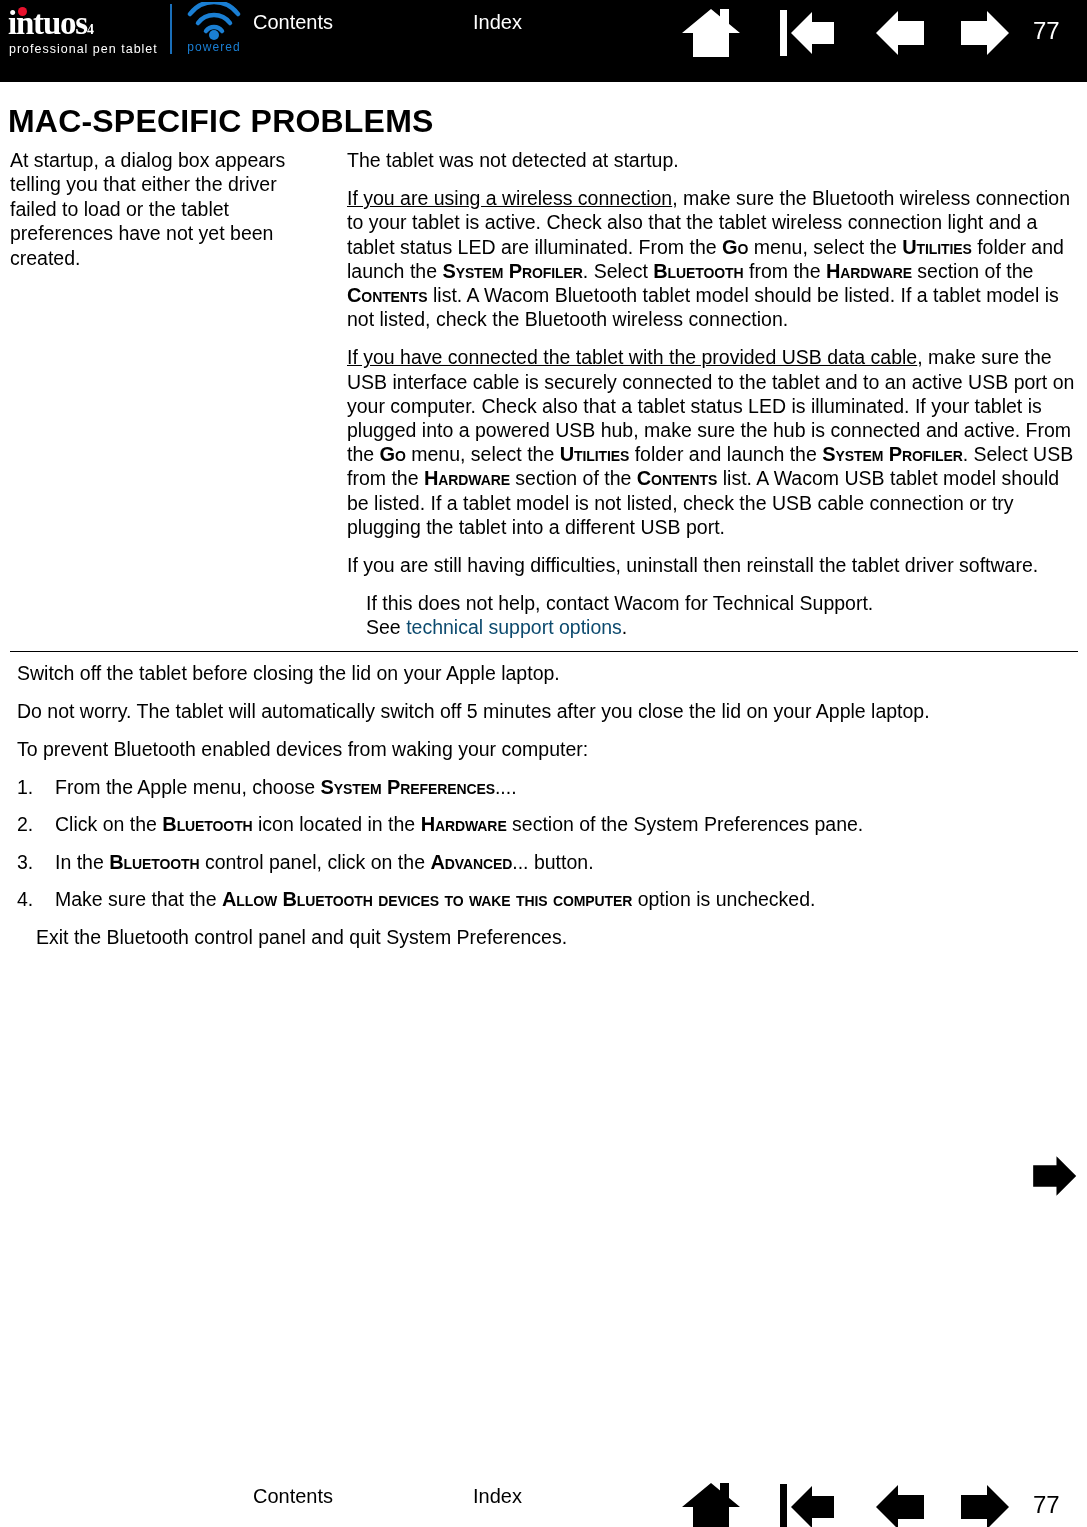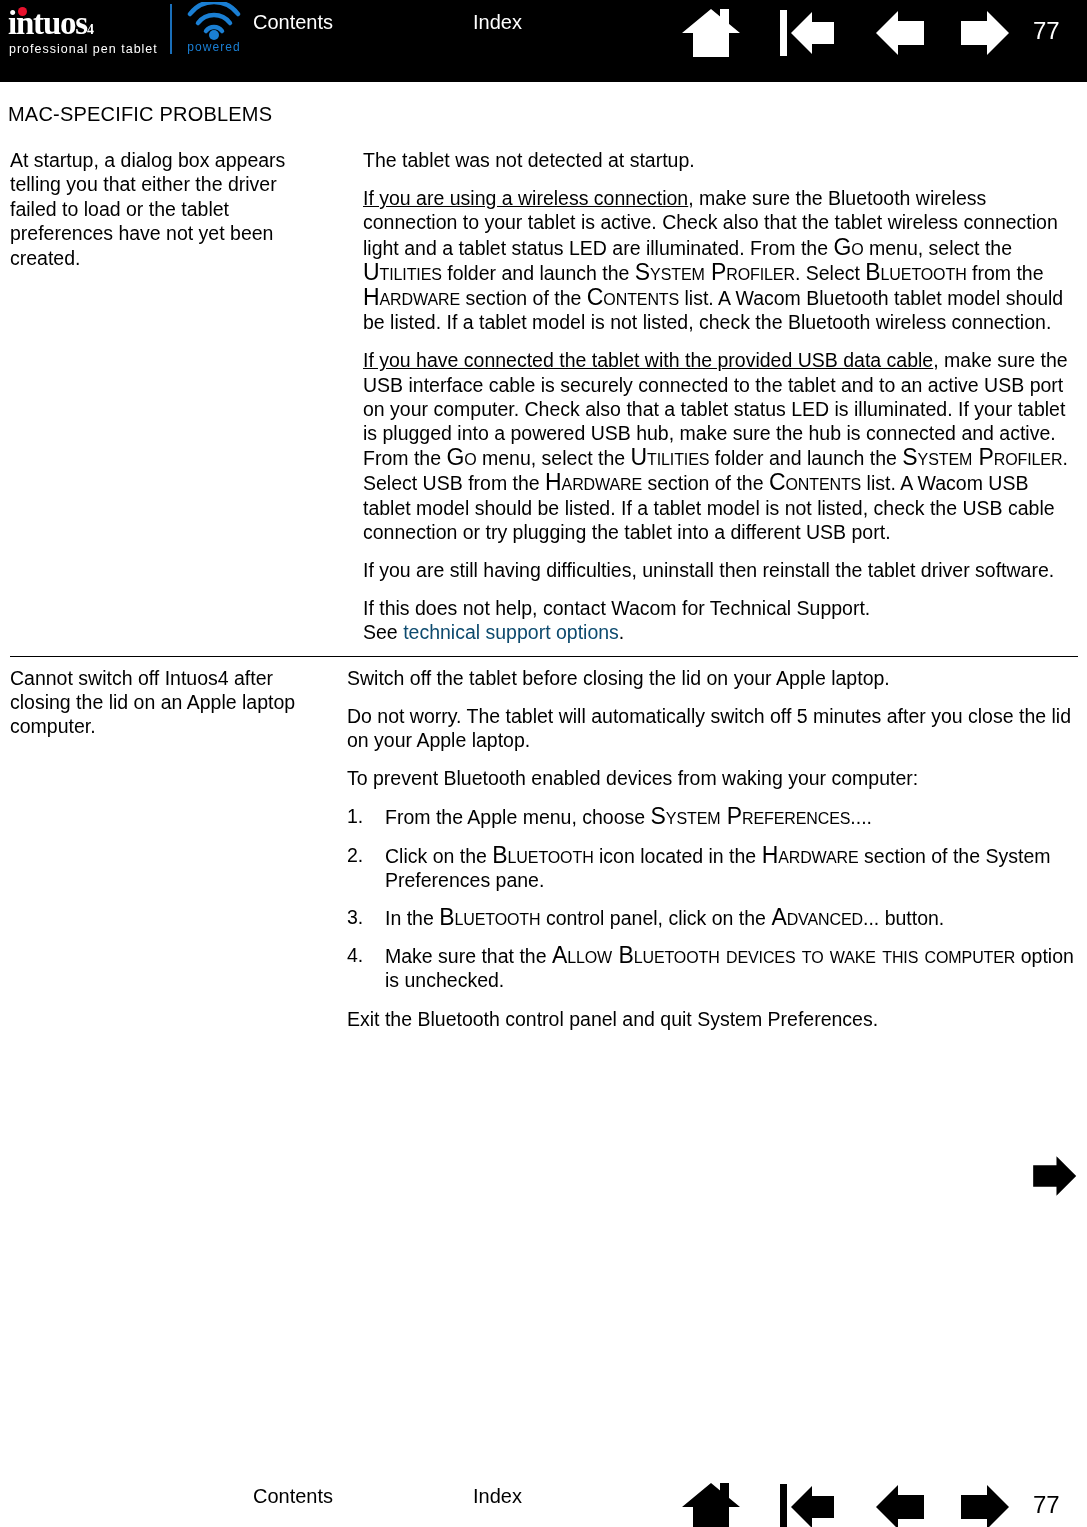--- a/index.html
+++ b/index.html
@@ -98,63 +98,64 @@
     position: absolute;
     left: 1033px; top: 17px;
     font-size: 24px;
     color: #ffffff;
   }
 
   
   .page-title {
     position: absolute;
     left: 8px; top: 103px;
-    font-size: 20px;
+    font-size: 32px;
     letter-spacing: 0.2px;
     color: #000000;
-    font-weight: normal;
+    font-weight: bold;
   }
 
   
   .tbl {
     position: absolute;
     left: 10px; top: 148px;
     width: 1068px;
   }
   .row {
     display: flex;
     align-items: flex-start;
   }
   .row + .row {
     border-top: 1.5px solid #000000;
     padding-top: 9px;
   }
-  .row1 { padding-bottom: 11px; gap: 16px; }
+  .row1 { padding-bottom: 11px; }
   .col-left {
     width: 330px;
     flex: 0 0 330px;
     padding-right: 14px;
   }
   .col-right {
     flex: 1 1 auto;
     padding-left: 7px;
   }
   .col-left p, .col-right p {
     margin: 0 0 14px 0;
     font-size: 19.5px;
     line-height: 24.2px;
     color: #000000;
   }
   .col-left p { line-height: 24.4px; margin-bottom: 0; }
-  .col-right p:last-child { margin-bottom: 0; }
+  .col-right p:last-child { margin-bottom: 0; margin-left: 19px; }
 
   .sc {
     font-variant: small-caps;
-    font-size: 23px;
+    font-size: 20px;
     letter-spacing: -0.1px;
+    font-weight: bold;
   }
   .ul-phrase { text-decoration: underline; }
   .link {
     color: #0c4a6e;
     cursor: pointer;
   }
 
   ol.steps {
     margin: 0 0 14px 0;
     padding: 0;
@@ -277,23 +278,20 @@
       <p><span class="ul-phrase">If you have connected the tablet with the provided USB data cable</span><span>, make sure the USB interface cable is securely connected to the tablet and to an active USB port on your computer.  Check also that a tablet status LED is illuminated.  If your tablet is plugged into a powered USB hub, make sure the hub is connected and active.  From the </span><span class="sc">Go</span><span> menu, select the </span><span class="sc">Utilities</span><span> folder and launch the </span><span class="sc">System Profiler</span><span>.  Select USB from the </span><span class="sc">Hardware</span><span> section of the </span><span class="sc">Contents</span><span> list.  A Wacom USB tablet model should be listed.  If a tablet model is not listed, check the USB cable connection or try plugging the tablet into a different USB port.</span></p>
 
       <p><span>If you are still having difficulties, uninstall then reinstall the tablet driver software.</span></p>
 
       <p><span>If this does not help, contact Wacom for Technical Support.</span><br><span>See </span><span class="link">technical support options</span><span>.</span></p>
 
     </div>
   </div>
 
   <div class="row row2">
-    <div class="col-left">
-      <p>Cannot switch off Intuos4 after closing the lid on an Apple laptop computer.</p>
-    </div>
     <div class="col-right">
 
       <p><span>Switch off the tablet before closing the lid on your Apple laptop.</span></p>
       <p><span>Do not worry.  The tablet will automatically switch off 5 minutes after you close the lid on your Apple laptop.</span></p>
       <p><span>To prevent Bluetooth enabled devices from waking your computer:</span></p>
 
       <ol class="steps">
         <li>
           <span class="num">1.</span><span>From the Apple menu, choose </span><span class="sc">System Preferences</span><span>....</span>
         </li>

